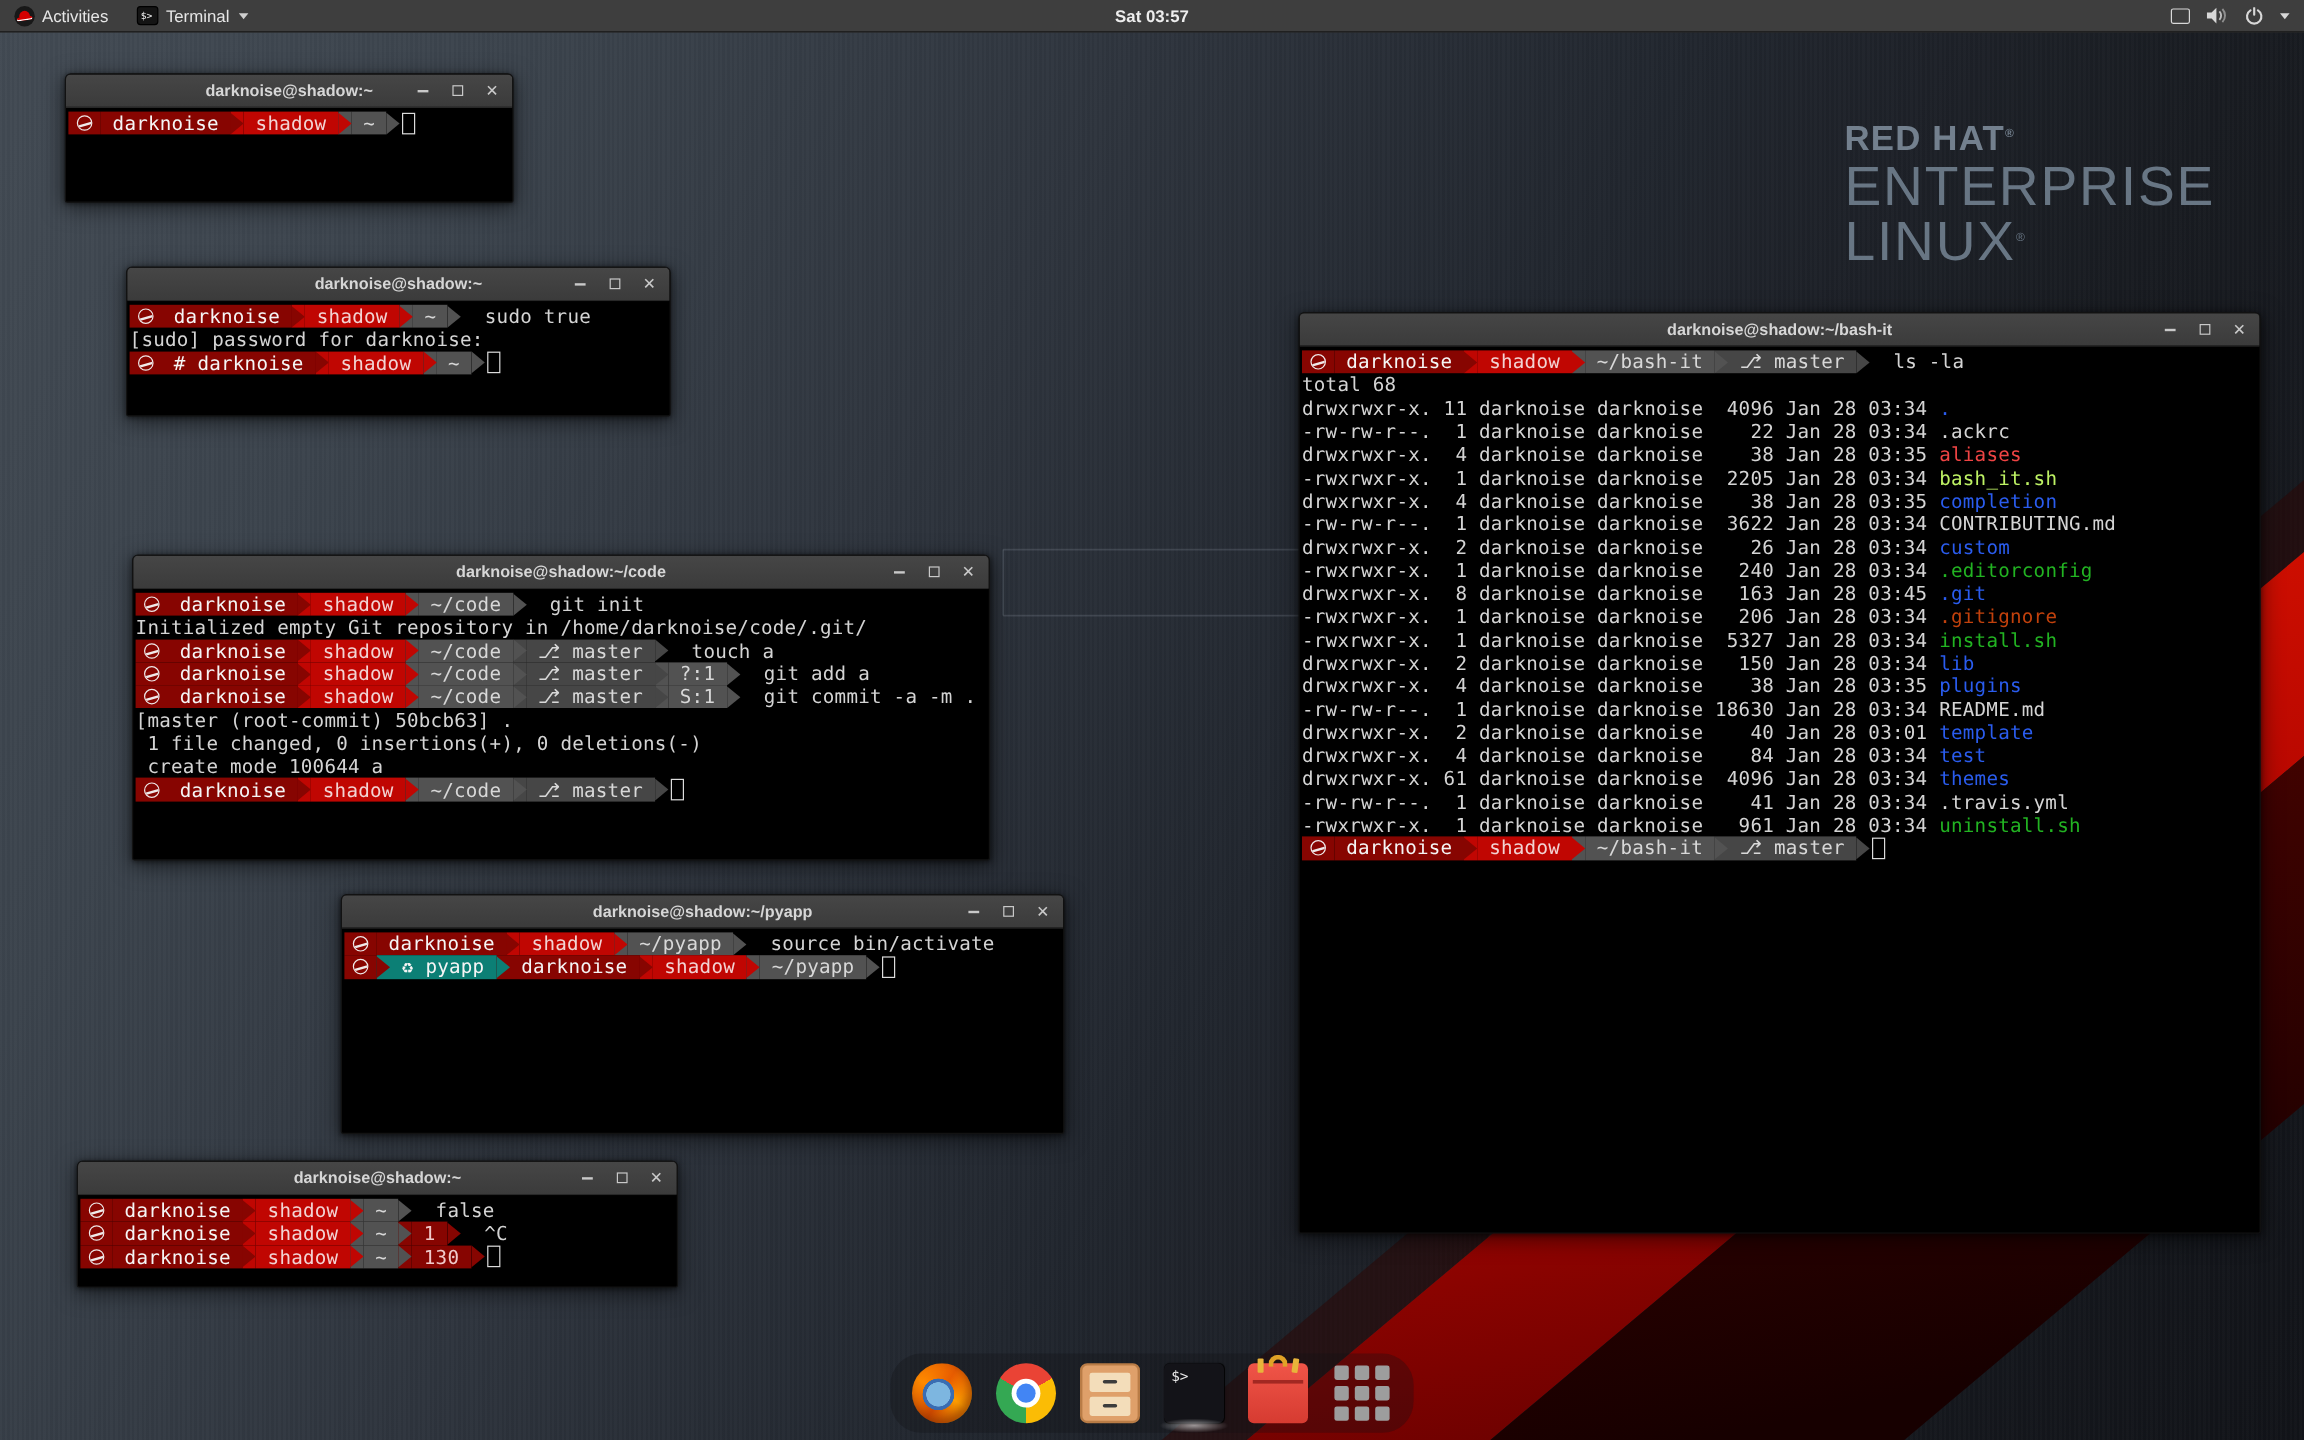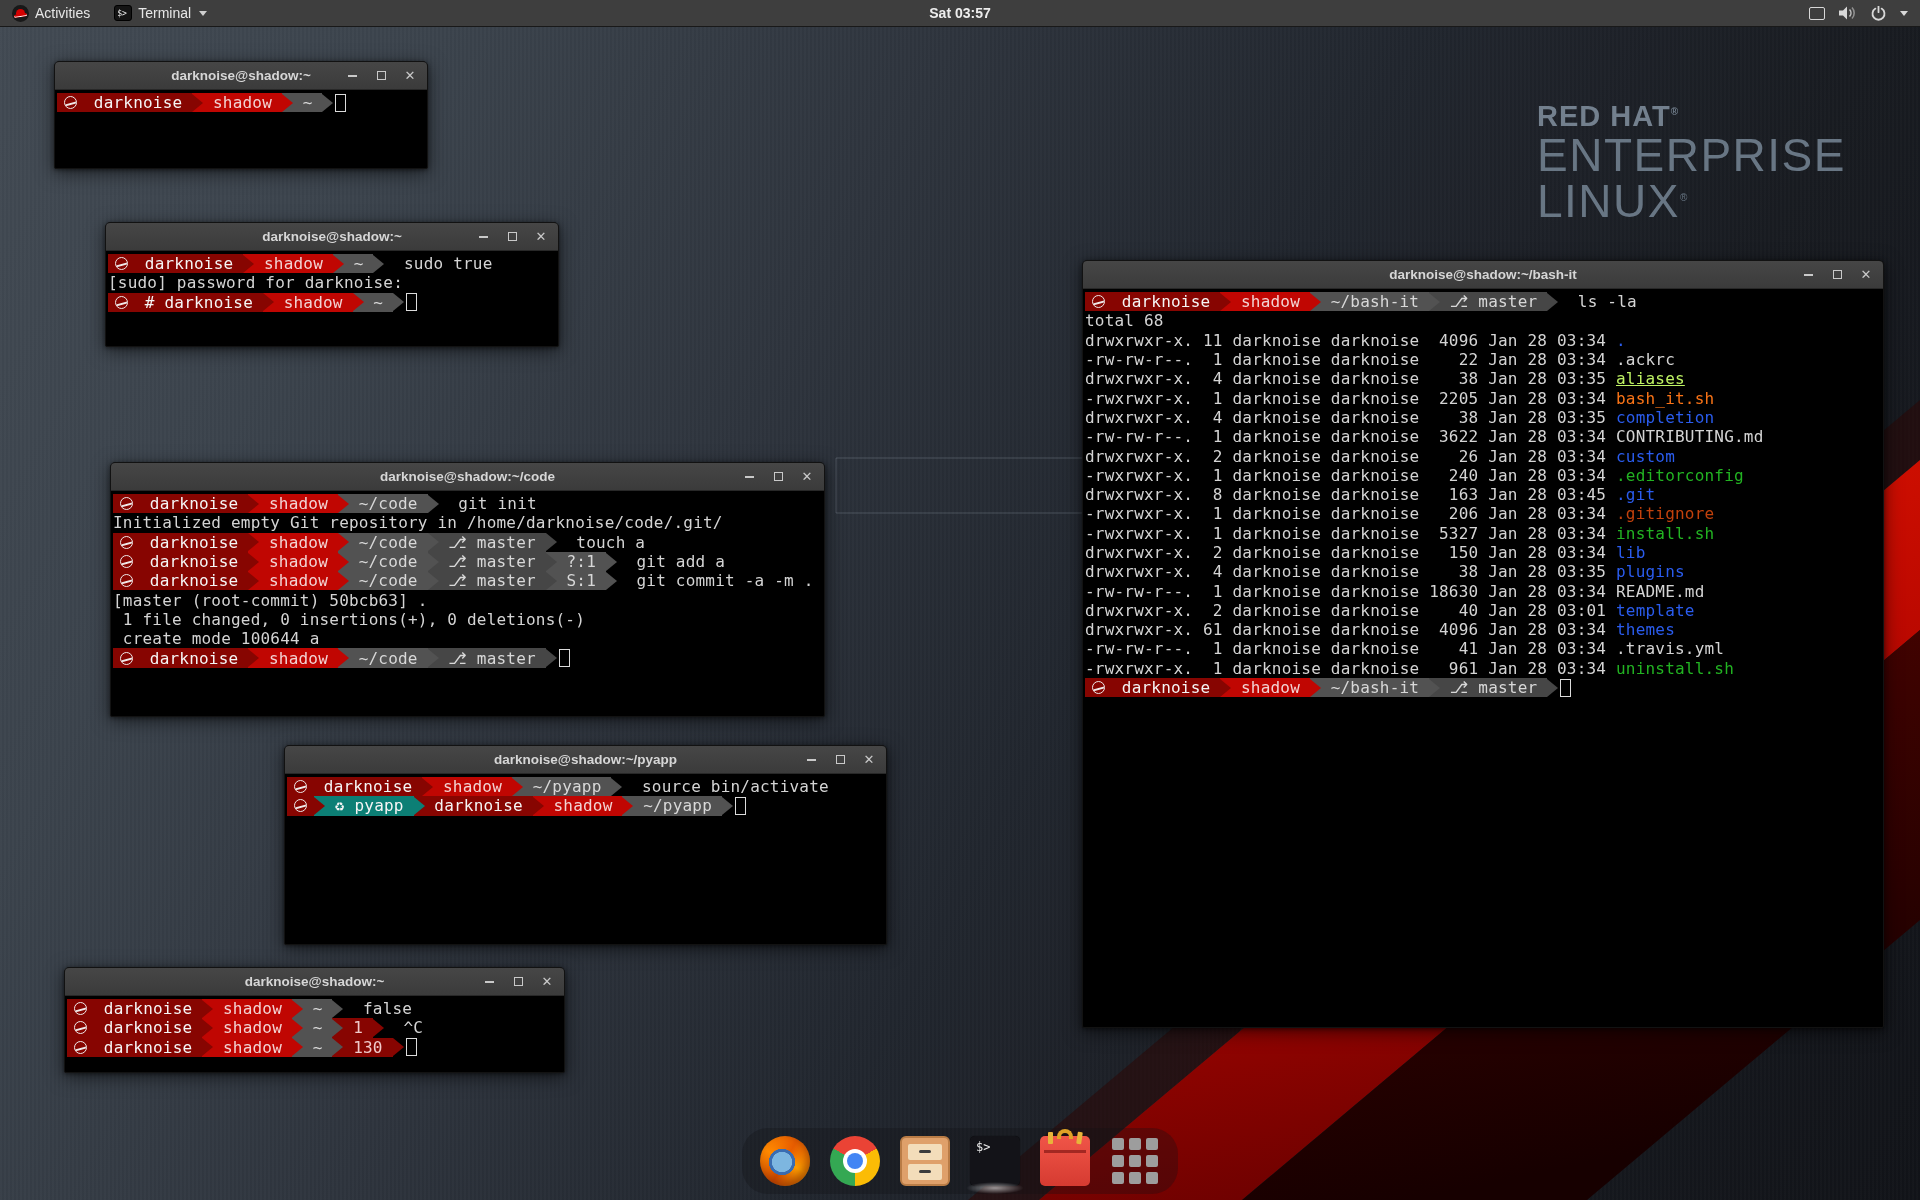--- a/index.html
+++ b/index.html
@@ -240,33 +240,34 @@
           <span class="wbtn btn-min"></span>
           <span class="wbtn btn-max"></span>
           <span class="wbtn btn-close">✕</span>
         </div>
       </div>
       <div class="tcontent">
         <div class="tline"><span class="segicon" style="background: rgb(135, 5, 1);"><span class="hat"></span></span><span class="seg" style="background: rgb(135, 5, 1); color: rgb(245, 245, 245);"> darknoise </span><span class="psep" style="background: rgb(192, 6, 2);"><span class="ptri" style="border-left-color: rgb(135, 5, 1);"></span></span><span class="seg" style="background: rgb(192, 6, 2); color: rgb(242, 211, 211);"> shadow </span><span class="psep" style="background: rgb(82, 82, 82);"><span class="ptri" style="border-left-color: rgb(192, 6, 2);"></span></span><span class="seg" style="background: rgb(82, 82, 82); color: rgb(216, 216, 216);"> ~/bash-it </span><span class="psep" style="background: rgb(70, 70, 70);"><span class="ptri" style="border-left-color: rgb(82, 82, 82);"></span></span><span class="seg" style="background: rgb(70, 70, 70); color: rgb(216, 216, 216);"> ⎇ master </span><span class="psep" style="background: rgb(0, 0, 0);"><span class="ptri" style="border-left-color: rgb(70, 70, 70);"></span></span><span class="tx">  ls -la</span></div>
         <div class="tline"><span class="tx">total 68</span></div>
         <div class="tline"><span class="tx">drwxrwxr-x. 11 darknoise darknoise  4096 Jan 28 03:34 </span><span class="tx" style="color: rgb(42, 92, 238);">.</span></div>
         <div class="tline"><span class="tx">-rw-rw-r--.  1 darknoise darknoise    22 Jan 28 03:34 .ackrc</span></div>
-        <div class="tline"><span class="tx">drwxrwxr-x.  4 darknoise darknoise    38 Jan 28 03:35 </span><span class="tx" style="color: #bef264; text-decoration: underline;">aliases</span></div>
-        <div class="tline"><span class="tx">-rwxrwxr-x.  1 darknoise darknoise  2205 Jan 28 03:34 </span><span class="tx" style="color: #f97316;">bash_it.sh</span></div>
+        <div class="tline"><span class="tx">drwxrwxr-x.  4 darknoise darknoise    38 Jan 28 03:35 </span><span class="tx" style="color: #ef4444;">aliases</span></div>
+        <div class="tline"><span class="tx">-rwxrwxr-x.  1 darknoise darknoise  2205 Jan 28 03:34 </span><span class="tx" style="color: #bef264;">bash_it.sh</span></div>
         <div class="tline"><span class="tx">drwxrwxr-x.  4 darknoise darknoise    38 Jan 28 03:35 </span><span class="tx" style="color: rgb(42, 92, 238);">completion</span></div>
         <div class="tline"><span class="tx">-rw-rw-r--.  1 darknoise darknoise  3622 Jan 28 03:34 CONTRIBUTING.md</span></div>
         <div class="tline"><span class="tx">drwxrwxr-x.  2 darknoise darknoise    26 Jan 28 03:34 </span><span class="tx" style="color: rgb(42, 92, 238);">custom</span></div>
         <div class="tline"><span class="tx">-rwxrwxr-x.  1 darknoise darknoise   240 Jan 28 03:34 </span><span class="tx" style="color: rgb(34, 179, 34);">.editorconfig</span></div>
         <div class="tline"><span class="tx">drwxrwxr-x.  8 darknoise darknoise   163 Jan 28 03:45 </span><span class="tx" style="color: rgb(42, 92, 238);">.git</span></div>
         <div class="tline"><span class="tx">-rwxrwxr-x.  1 darknoise darknoise   206 Jan 28 03:34 </span><span class="tx" style="color: #c2410c;">.gitignore</span></div>
         <div class="tline"><span class="tx">-rwxrwxr-x.  1 darknoise darknoise  5327 Jan 28 03:34 </span><span class="tx" style="color: rgb(34, 179, 34);">install.sh</span></div>
         <div class="tline"><span class="tx">drwxrwxr-x.  2 darknoise darknoise   150 Jan 28 03:34 </span><span class="tx" style="color: rgb(42, 92, 238);">lib</span></div>
         <div class="tline"><span class="tx">drwxrwxr-x.  4 darknoise darknoise    38 Jan 28 03:35 </span><span class="tx" style="color: rgb(42, 92, 238);">plugins</span></div>
         <div class="tline"><span class="tx">-rw-rw-r--.  1 darknoise darknoise 18630 Jan 28 03:34 README.md</span></div>
         <div class="tline"><span class="tx">drwxrwxr-x.  2 darknoise darknoise    40 Jan 28 03:01 </span><span class="tx" style="color: rgb(42, 92, 238);">template</span></div>
+        <div class="tline"><span class="tx">drwxrwxr-x.  4 darknoise darknoise    84 Jan 28 03:34 </span><span class="tx" style="color: rgb(42, 92, 238);">test</span></div>
         <div class="tline"><span class="tx">drwxrwxr-x. 61 darknoise darknoise  4096 Jan 28 03:34 </span><span class="tx" style="color: rgb(42, 92, 238);">themes</span></div>
         <div class="tline"><span class="tx">-rw-rw-r--.  1 darknoise darknoise    41 Jan 28 03:34 .travis.yml</span></div>
         <div class="tline"><span class="tx">-rwxrwxr-x.  1 darknoise darknoise   961 Jan 28 03:34 </span><span class="tx" style="color: rgb(34, 179, 34);">uninstall.sh</span></div>
         <div class="tline"><span class="segicon" style="background: rgb(135, 5, 1);"><span class="hat"></span></span><span class="seg" style="background: rgb(135, 5, 1); color: rgb(245, 245, 245);"> darknoise </span><span class="psep" style="background: rgb(192, 6, 2);"><span class="ptri" style="border-left-color: rgb(135, 5, 1);"></span></span><span class="seg" style="background: rgb(192, 6, 2); color: rgb(242, 211, 211);"> shadow </span><span class="psep" style="background: rgb(82, 82, 82);"><span class="ptri" style="border-left-color: rgb(192, 6, 2);"></span></span><span class="seg" style="background: rgb(82, 82, 82); color: rgb(216, 216, 216);"> ~/bash-it </span><span class="psep" style="background: rgb(70, 70, 70);"><span class="ptri" style="border-left-color: rgb(82, 82, 82);"></span></span><span class="seg" style="background: rgb(70, 70, 70); color: rgb(216, 216, 216);"> ⎇ master </span><span class="psep" style="background: rgb(0, 0, 0);"><span class="ptri" style="border-left-color: rgb(70, 70, 70);"></span></span><span class="tx"> </span><span class="cursor"></span></div>
       </div>
     </div>
   </div>
 
 <div class="dock">
   <div class="dock-ic ic-firefox"></div>

